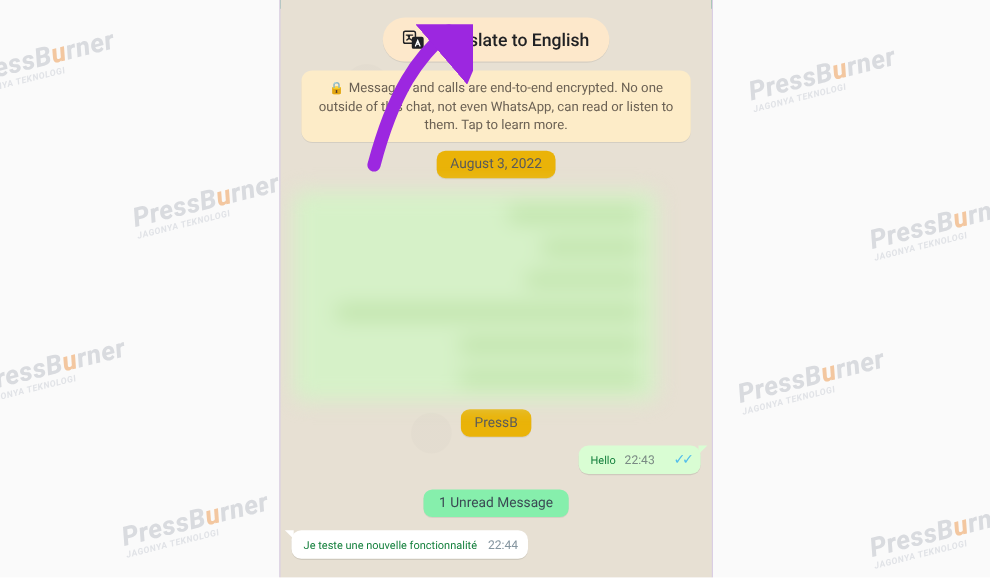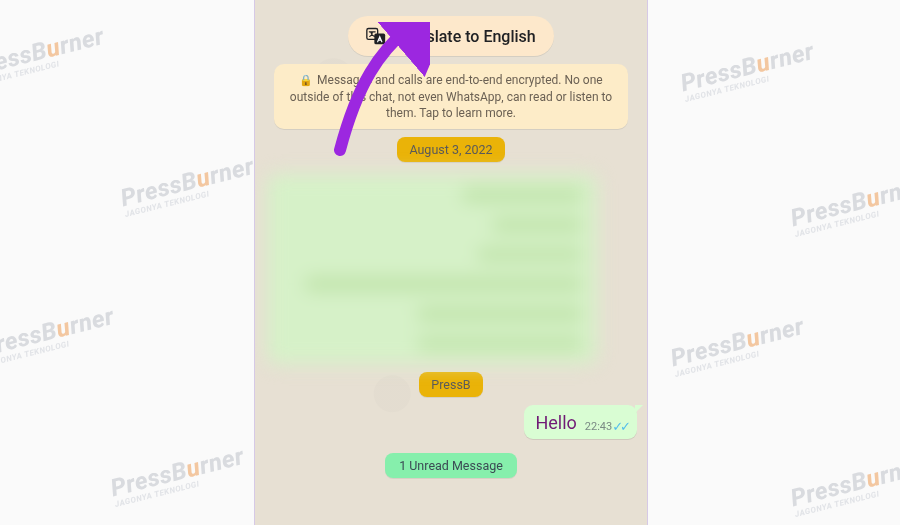--- a/index.html
+++ b/index.html
@@ -24,22 +24,22 @@
   .enc .lock{font-size:11px;margin-right:4px;color:#8a7f6e}
   .datechip{background:#eab308;font-size:12.5px;color:#5a5a5a;padding:5px 12px;border-radius:8px;box-shadow:0 1px 0 rgba(0,0,0,.07)}
   
   .blurblock{align-self:flex-start;width:330px;height:190px;border-radius:10px;background:#d6f1c8;filter:blur(9px);margin-top:4px;margin-left:2px;position:relative}
   .blurlines{position:absolute;inset:14px 14px 14px 14px;display:flex;flex-direction:column;align-items:flex-end;gap:16px}
   .blurlines span{display:block;height:14px;border-radius:6px;background:#bfe3a9}
   
   .row-out{align-self:flex-end;display:flex}
   .bubble-out{background:#d9fdd3;border-radius:9px;padding:7px 9px 6px 11px;box-shadow:0 1px 0 rgba(0,0,0,.1);display:flex;align-items:flex-end;gap:8px;position:relative}
   .bubble-out::after{content:"";position:absolute;right:-6px;top:0;border-width:0 0 8px 8px;border-style:solid;border-color:transparent transparent transparent #d9fdd3}
-  .msgtxt{font-size:18px;color:#701a75}
-  .meta{font-size:11px;color:#7a8a84;display:flex;align-items:center;gap:0}
+  .msgtxt{font-size:10px;color:#15803d}
+  .meta{font-size:11px;color:#7a8a84;display:flex;align-items:center;gap:17px}
   .ticks{color:#53bdeb;font-size:13px;line-height:1;letter-spacing:-3px}
   
   .unread{background:#86efac;font-size:12.5px;color:#3b4a54;padding:5px 14px;border-radius:8px;box-shadow:0 1px 0 rgba(0,0,0,.07);margin-top:6px}
   
   .row-in{align-self:flex-start;display:flex;margin-top:4px}
   .bubble-in{background:#ffffff;border-radius:9px;padding:7px 9px 6px 11px;box-shadow:0 1px 0 rgba(0,0,0,.1);display:flex;align-items:flex-end;gap:10px;position:relative}
   .bubble-in::before{content:"";position:absolute;left:-6px;top:0;border-width:0 8px 8px 0;border-style:solid;border-color:transparent #ffffff transparent transparent}
   .bubble-in .meta{color:#8696a0}
   
   .gicon{width:20px;height:20px;flex:0 0 20px}
@@ -101,20 +101,26 @@
           <span class="msgtxt">Hello</span>
           <span class="meta">
             <span>22:43</span>
             <span class="ticks">✓✓</span>
           </span>
         </div>
       </div>
 
       <div class="unread">1 Unread Message</div>
 
+      <div class="row-in">
+        <div class="bubble-in">
+          <span class="msgtxt">Je teste une nouvelle fonctionnalité</span>
+          <span class="meta">22:44</span>
+        </div>
+      </div>
 
     </div>
   </div>
 
   <svg class="arrow" viewBox="0 0 120 140">
     <defs>
       <marker id="ah" viewBox="0 0 10 10" refX="2" refY="5" markerWidth="8" markerHeight="8" orient="auto-start-reverse">
         <path d="M0 0L10 5L0 10z" fill="#9c27e0"></path>
       </marker>
     </defs>

